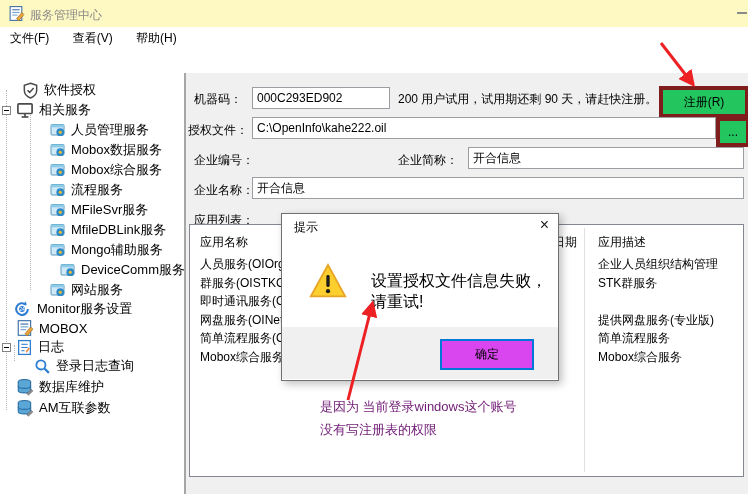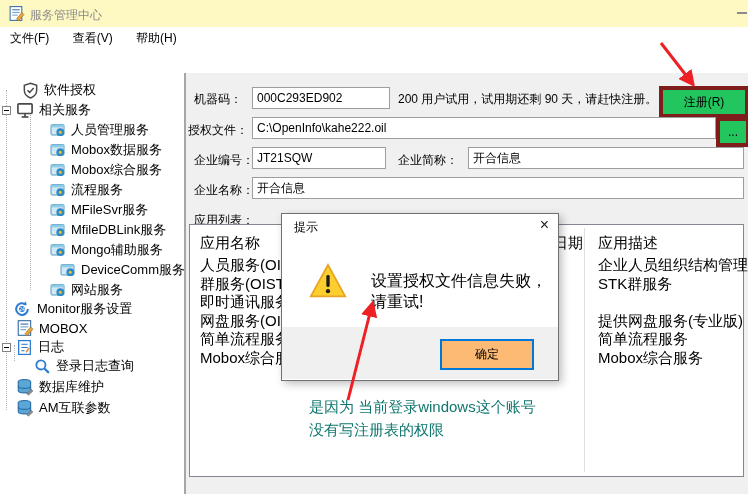--- a/index.html
+++ b/index.html
@@ -21,32 +21,32 @@
   .right-panel{left:186px;top:73px;width:562px;height:421px;background:#f0f0f0;}
   
   .titem{position:absolute;height:20px;display:flex;align-items:center;gap:5px;font-size:13px;white-space:nowrap;cursor:default;}
   .dotline{position:absolute;width:0;border-left:1px dotted #b5b5b5;}
   
   .lbl{font-size:12px;}
   .field{background:#fff;border:1px solid #9a9da1;display:flex;align-items:center;padding:0 4px;font-size:12px;white-space:nowrap;overflow:hidden;}
   .btn{background:#22c55e;border:4px solid #7f1d1d;display:flex;align-items:center;justify-content:center;font-size:12px;cursor:default;}
   
   .table{left:189px;top:224px;width:553px;height:251px;background:#fff;border:1px solid #828790;}
-  .tcell{position:absolute;font-size:15px;white-space:nowrap;}
+  .tcell{position:absolute;font-size:12px;white-space:nowrap;}
   .tvline{position:absolute;left:394px;top:3px;width:1px;height:244px;background:#e0e0e0;}
   
   .dialog{left:281px;top:213px;width:276px;height:166px;background:#fff;border:1px solid #707070;z-index:20;box-shadow:3px 3px 8px rgba(0,0,0,0.25);}
   .dlg-title{position:absolute;left:12px;top:5px;font-size:12px;}
   .dlg-close{position:absolute;right:9px;top:2px;font-size:16px;color:#222;line-height:18px;cursor:default;}
   .dlg-footer{position:absolute;left:0;top:113px;width:100%;height:52px;background:#f0f0f0;}
   .dlg-msg{position:absolute;left:89px;top:57px;font-size:16px;}
-  .dlg-ok{position:absolute;left:158px;top:12px;width:90px;height:27px;background:#fdba74;border:2px solid #0078d7;display:flex;align-items:center;justify-content:center;font-size:12px;cursor:default;}
+  .dlg-ok{position:absolute;left:158px;top:12px;width:90px;height:27px;background:#d946ef;border:2px solid #0078d7;display:flex;align-items:center;justify-content:center;font-size:12px;cursor:default;}
   
   .overlay{left:0;top:0;width:748px;height:494px;z-index:50;pointer-events:none;}
-  .red-note{left:309px;top:395px;color:#0f766e;font-size:15px;line-height:23px;z-index:51;white-space:nowrap;}
+  .red-note{left:320px;top:395px;color:#701a75;font-size:13px;line-height:23px;z-index:51;white-space:nowrap;}
 </style>
 </head>
 <body>
 
 <div id="window">
 
   <svg width="0" height="0" style="position:absolute">
     <defs>
       <symbol id="sym-app" viewBox="0 0 16 16">
         <rect x="2" y="1.5" width="11" height="13" fill="#fff" stroke="#3a6ea5"></rect>
@@ -258,21 +258,20 @@
   <div class="abs lbl" style="left:194px;top:91px">机器码：</div>
   <div class="abs field" style="left:252px;top:87px;width:128px;height:20px">000C293ED902</div>
   <div class="abs lbl" style="left:398px;top:91px">200 用户试用，试用期还剩 90 天，请赶快注册。</div>
   <div class="abs btn" style="left:659px;top:86px;width:82px;height:24px">注册(R)</div>
 
   <div class="abs lbl" style="left:188px;top:122px">授权文件：</div>
   <div class="abs field" style="left:252px;top:117px;width:454px;height:20px">C:\OpenInfo\kahe222.oil</div>
   <div class="abs btn" style="left:716px;top:117px;width:26px;height:22px">...</div>
 
   <div class="abs lbl" style="left:194px;top:152px">企业编号：</div>
-  <div class="abs field" style="left:252px;top:147px;width:124px;height:20px">JT21SQW</div>
   <div class="abs lbl" style="left:398px;top:152px">企业简称：</div>
   <div class="abs field" style="left:468px;top:147px;width:266px;height:20px">开合信息</div>
 
   <div class="abs lbl" style="left:194px;top:182px">企业名称：</div>
   <div class="abs field" style="left:252px;top:177px;width:482px;height:20px">开合信息</div>
 
   <div class="abs lbl" style="left:194px;top:212px">应用列表：</div>
 
   <div class="abs table">
     <div class="tcell" style="left:10px;top:9px">应用名称</div>

